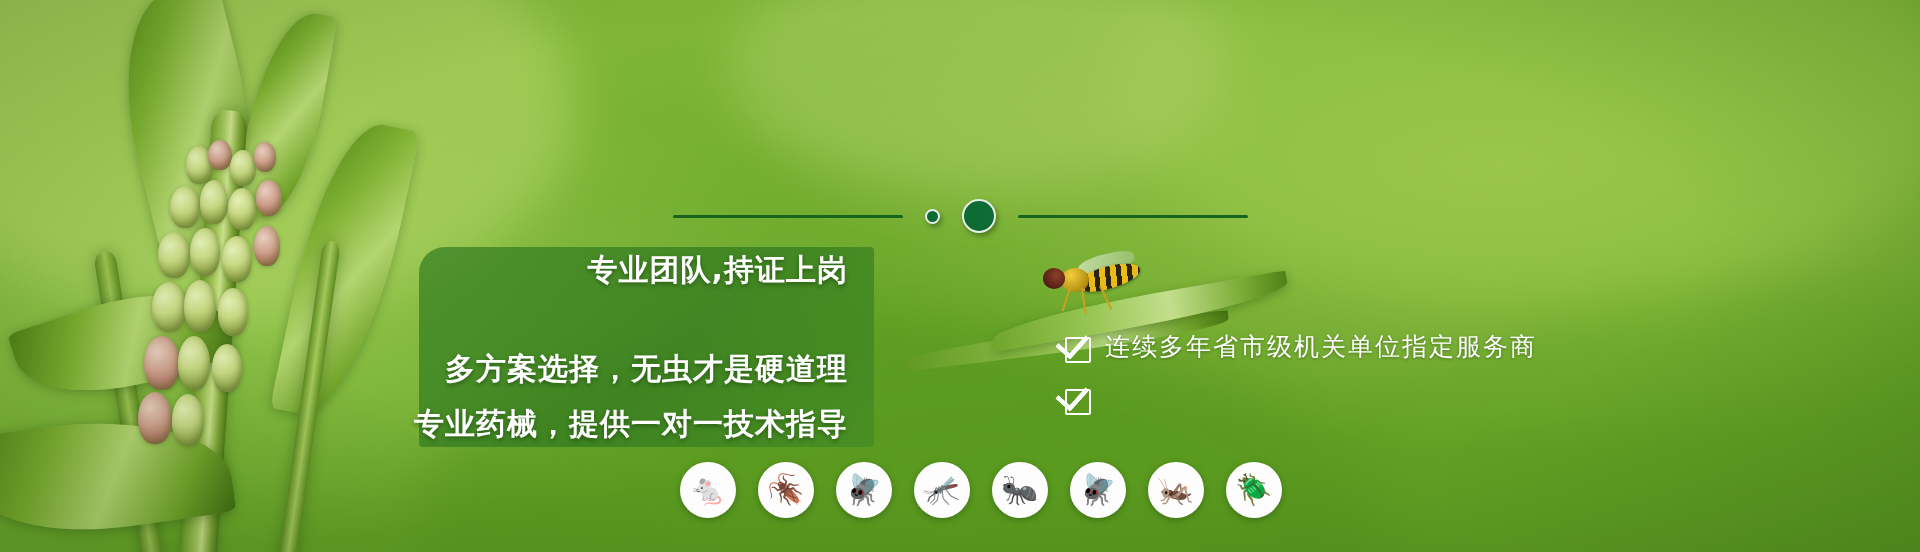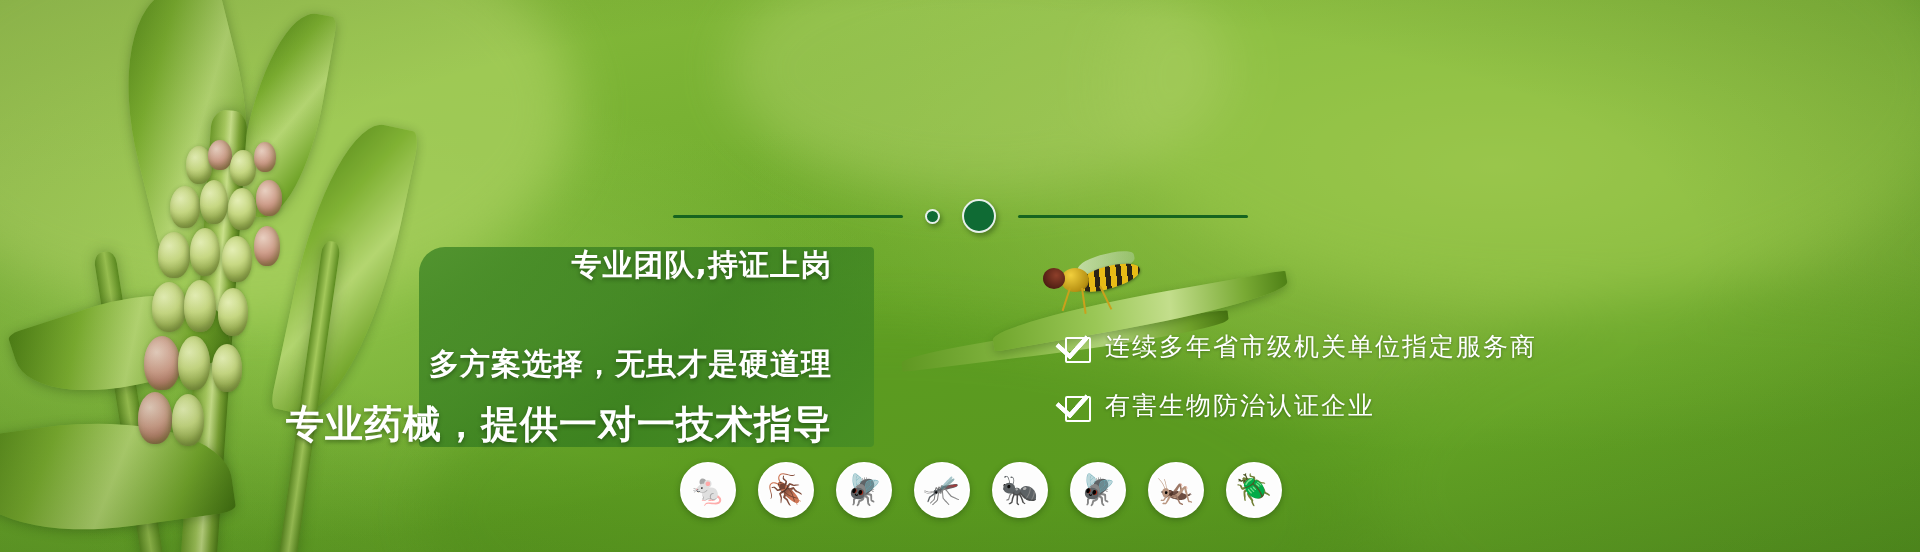--- a/index.html
+++ b/index.html
@@ -101,33 +101,33 @@
     box-shadow:2px 3px 5px rgba(20,50,8,.4);
   }
   .dot-sm { width:15px; height:15px; }
   .dot-lg { width:34px; height:34px; }
 
   
   .slogan-box {
     position:absolute; left:419px; top:247px; width:455px; height:200px;
     background:linear-gradient(135deg, rgba(60,132,36,.78) 0%, rgba(48,120,30,.72) 55%, rgba(62,136,38,.62) 100%);
     border-radius:26px 4px 4px 4px;
-    padding:16px 42px 16px 0;
+    padding:16px 26px 16px 0;
     display:flex; flex-direction:column; justify-content:center; align-items:flex-end;
     gap:14px;
   }
   .slogan-line {
     color:#ffffff; font-weight:bold; white-space:nowrap;
     font-family:"DejaVu Sans", sans-serif;
     text-shadow:0 2px 4px rgba(10,35,5,.45);
     letter-spacing:1px;
   }
   .sl-1 { font-size:30px; }
   .sl-2 { font-size:30px;margin-top:44px; }
-  .sl-3 { font-size:38px; }
+  .sl-3 { font-size:30px; }
 
   
   .features {
     position:absolute; left:1065px; top:330px; width:560px;
     display:flex; flex-direction:column; gap:26px;
   }
   .feature-row { display:flex; align-items:flex-end; gap:14px; }
   .check-box {
     width:26px; height:26px; flex:0 0 26px;
     border:2px solid #ffffff; border-radius:2px;
@@ -289,21 +289,20 @@
     <div class="slogan-line sl-3">专业药械，提供一对一技术指导</div>
   </div>
 
   <div class="features">
     <div class="feature-row">
       <span class="check-box"></span>
       <span class="feature-text">连续多年省市级机关单位指定服务商</span>
     </div>
     <div class="feature-row">
       <span class="check-box"></span>
-      <span class="feature-text">有害生物防治认证企业</span>
     </div>
   </div>
 
   <div class="pest-strip">
     <div class="pest-circle">
       <span class="pest-glyph pest-rat">🐁</span>
     </div>
     <div class="pest-circle">
       <span class="pest-glyph pest-roach">🪳</span>
     </div>

